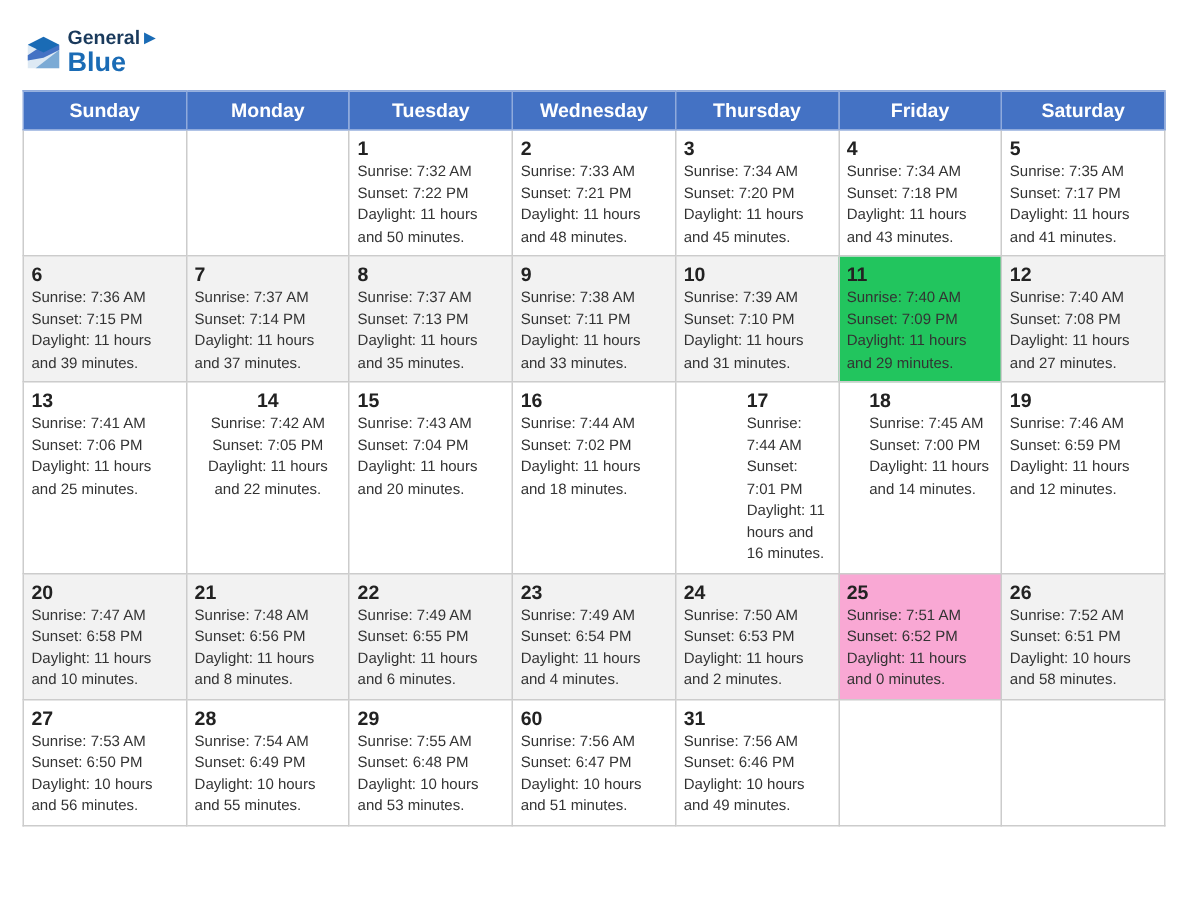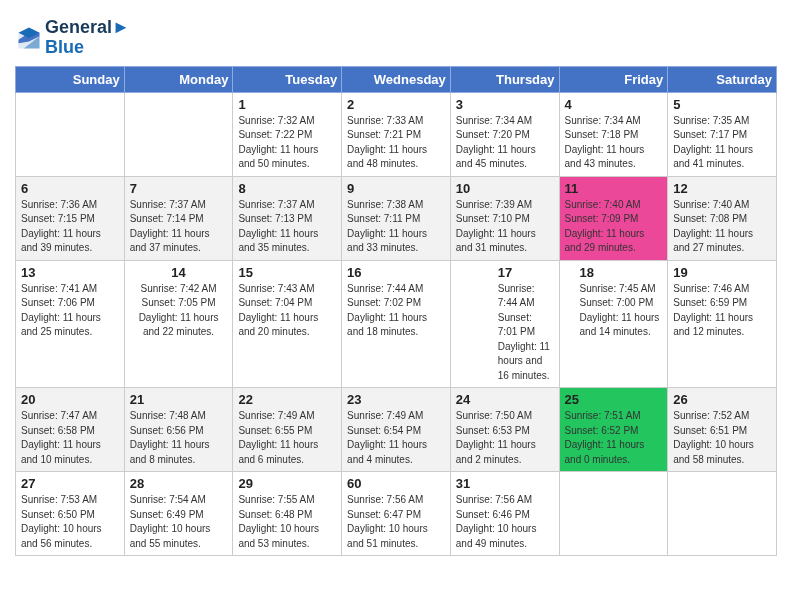--- a/index.html
+++ b/index.html
@@ -42,21 +42,21 @@
       width: 100%;
       border-collapse: collapse;
       table-layout: fixed;
     }
     th {
       background-color: #4472c4;
       color: #fff;
       font-size: 13px;
       font-weight: bold;
       padding: 5px 4px;
-      text-align: right;
+      text-align: center;
       border: 1px solid #8faadc;
     }
     td {
       border: 1px solid #ccc;
       vertical-align: top;
       padding: 4px 5px;
       font-size: 10.5px;
       color: #222;
       height: 82px;
     }
@@ -85,21 +85,21 @@
 <div class="header">
   <div class="logo">
     <svg class="logo-icon" viewBox="0 0 32 32">
       <rect x="0" y="0" width="32" height="32" fill="none"></rect>
       <polygon points="4,28 28,28 28,10 16,4 4,10" fill="#1a6bb5" opacity="0.15"></polygon>
       <polygon points="10,28 28,14 28,28" fill="#1a6bb5" opacity="0.5"></polygon>
       <polygon points="4,18 16,10 28,10 28,14 16,20 4,22" fill="#4472c4"></polygon>
       <polygon points="16,4 28,10 16,16 4,10" fill="#1a6bb5"></polygon>
     </svg>
     <div>
-      <div style="font-size:18px;font-weight:bold;color:#1a3a5c;line-height:1.1;">General<span style="color:#1a6bb5;">►</span></div>
+      <div style="font-size:13px;font-weight:bold;color:#1a3a5c;line-height:1.1;">General<span style="color:#1a6bb5;">►</span></div>
       <div style="font-size:18px;font-weight:bold;color:#1a6bb5;line-height:1.1;">Blue</div>
     </div>
   </div>
   <div class="title-block">
     <div class="month-title"></div>
     <div class="location"></div>
   </div>
 </div>
 
 <table>
@@ -173,21 +173,21 @@
           <div class="day-info">Sunrise: 7:38 AM
 Sunset: 7:11 PM
 Daylight: 11 hours and 33 minutes.</div>
         </td>
         <td style="background-color: rgb(242, 242, 242);">
           <span class="day-number">10</span>
           <div class="day-info">Sunrise: 7:39 AM
 Sunset: 7:10 PM
 Daylight: 11 hours and 31 minutes.</div>
         </td>
-        <td style="background-color: #ec4899;">
+        <td style="background-color: #22c55e;">
           <span class="day-number">11</span>
           <div class="day-info">Sunrise: 7:40 AM
 Sunset: 7:09 PM
 Daylight: 11 hours and 29 minutes.</div>
         </td>
         <td style="background-color: rgb(242, 242, 242);">
           <span class="day-number">12</span>
           <div class="day-info">Sunrise: 7:40 AM
 Sunset: 7:08 PM
 Daylight: 11 hours and 27 minutes.</div>
@@ -261,21 +261,21 @@
           <div class="day-info">Sunrise: 7:49 AM
 Sunset: 6:54 PM
 Daylight: 11 hours and 4 minutes.</div>
         </td>
         <td style="background-color: rgb(242, 242, 242);">
           <span class="day-number">24</span>
           <div class="day-info">Sunrise: 7:50 AM
 Sunset: 6:53 PM
 Daylight: 11 hours and 2 minutes.</div>
         </td>
-        <td style="background-color: #22c55e;">
+        <td style="background-color: #f9a8d4;">
           <span class="day-number">25</span>
           <div class="day-info">Sunrise: 7:51 AM
 Sunset: 6:52 PM
 Daylight: 11 hours and 0 minutes.</div>
         </td>
         <td style="background-color: rgb(242, 242, 242);">
           <span class="day-number">26</span>
           <div class="day-info">Sunrise: 7:52 AM
 Sunset: 6:51 PM
 Daylight: 10 hours and 58 minutes.</div>

